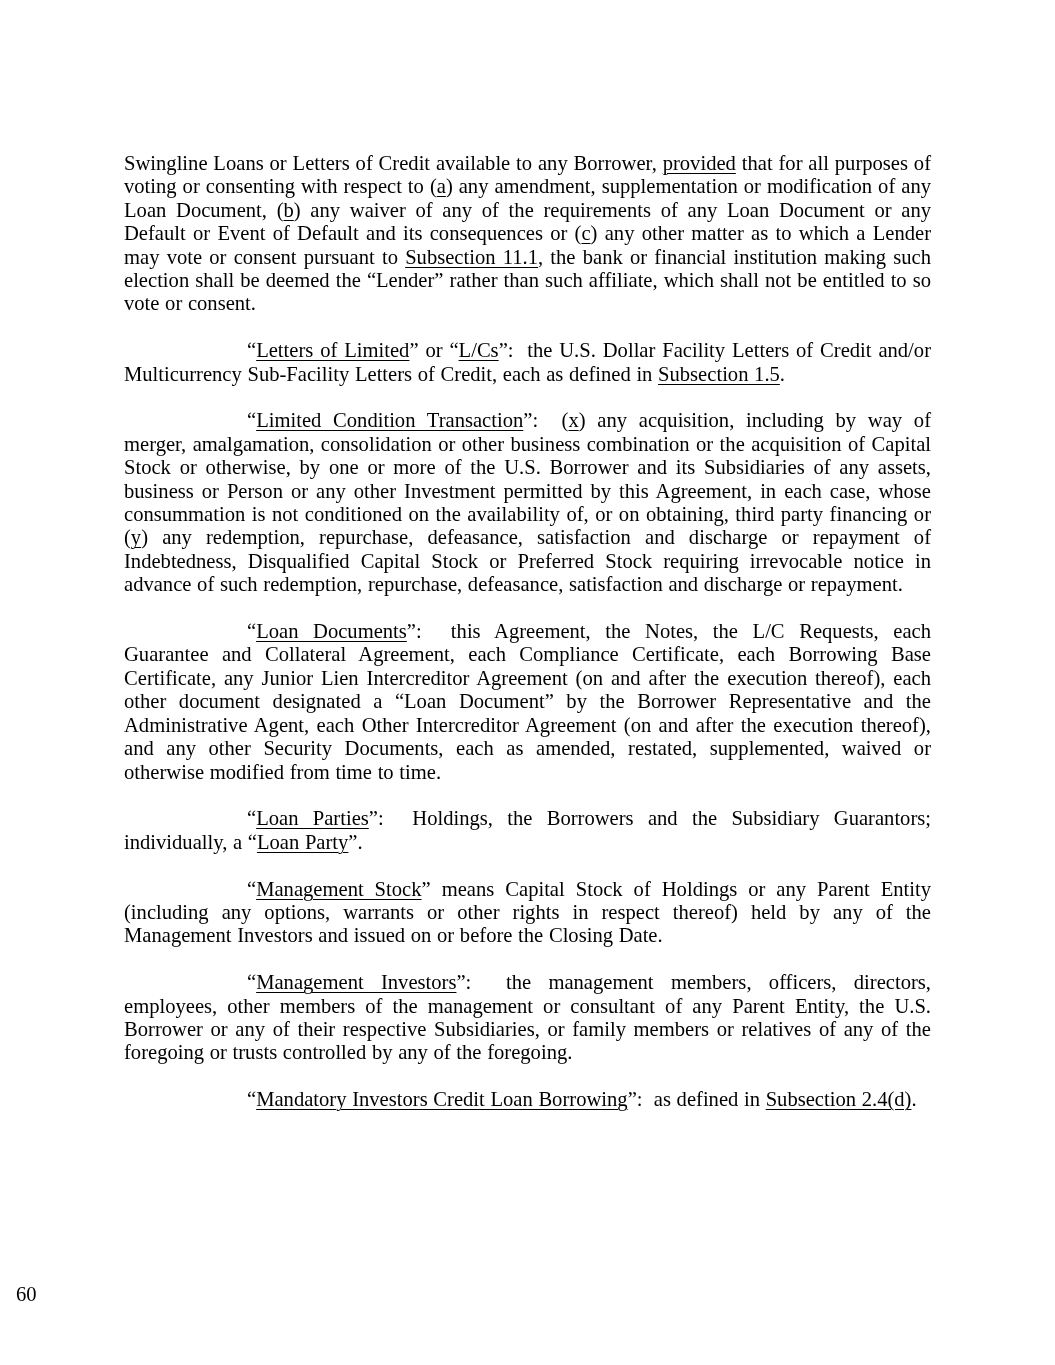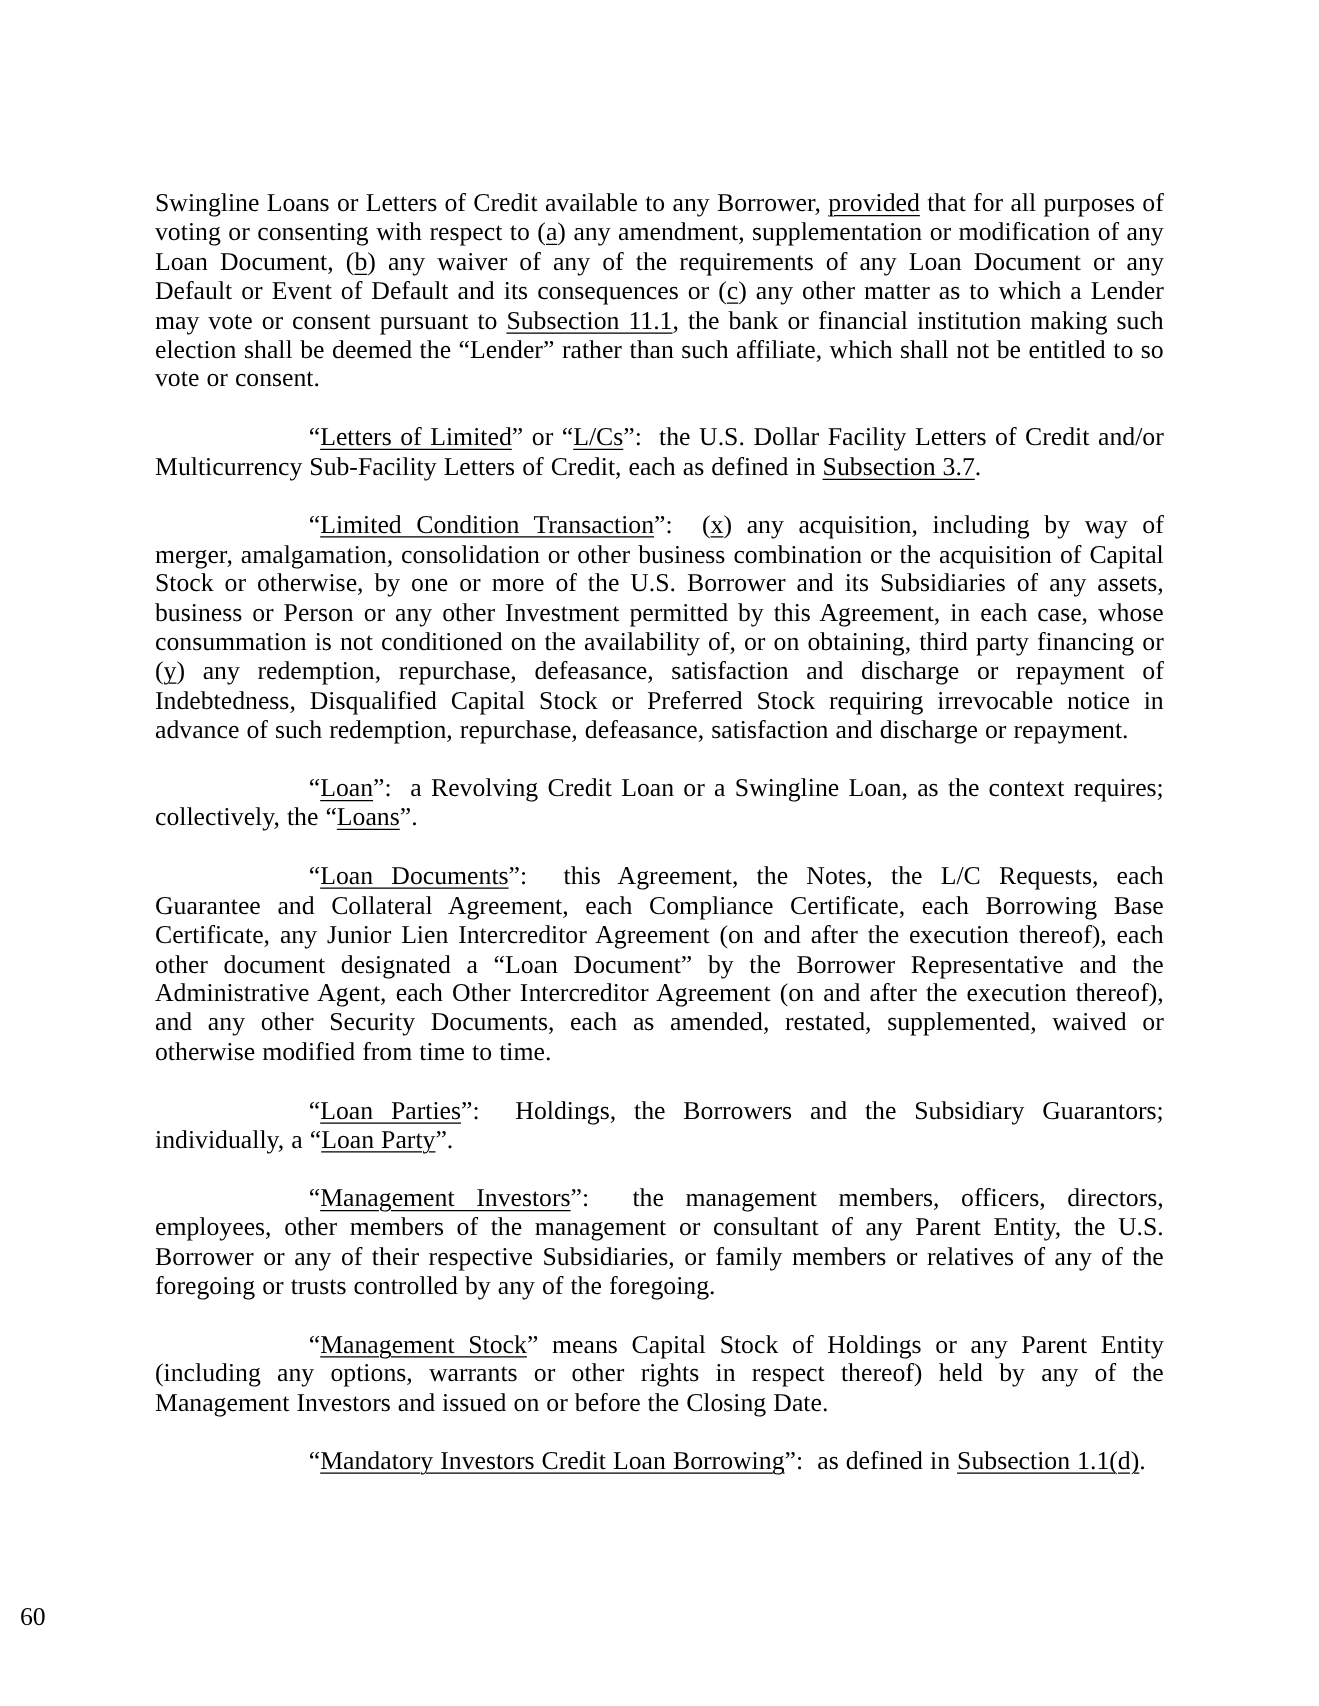--- a/index.html
+++ b/index.html
@@ -47,23 +47,22 @@
     text-align: left;
     line-height: 23.4px;
   }
 </style>
 </head>
 <body>
 
 <div class="page">
   <div class="doc-body">
     <p class="para"><span>Swingline Loans or Letters of Credit available to any Borrower, </span><u>provided</u><span> that for all purposes of voting or consenting with respect to (</span><u>a</u><span>) any amendment, supplementation or modification of any Loan Document, (</span><u>b</u><span>) any waiver of any of the requirements of any Loan Document or any Default or Event of Default and its consequences or (</span><u>c</u><span>) any other matter as to which a Lender may vote or consent pursuant to </span><u>Subsection 11.1</u><span>, the bank or financial institution making such election shall be deemed the “Lender” rather than such affiliate, which shall not be entitled to so vote or consent.</span></p>
-    <p class="para indent"><span>“</span><u>Letters of Limited</u><span>” or “</span><u>L/Cs</u><span>”:&nbsp; the U.S. Dollar Facility Letters of Credit and/or Multicurrency Sub-Facility Letters of Credit, each as defined in </span><u>Subsection 3.7</u><span>.</span></p>
+    <p class="para indent"><span>“</span><u>Letters of Limited</u><span>” or “</span><u>L/Cs</u><span>”:&nbsp; the U.S. Dollar Facility Letters of Credit and/or Multicurrency Sub-Facility Letters of Credit, each as defined in </span><u>Subsection 1.5</u><span>.</span></p>
     <p class="para indent"><span>“</span><u>Limited Condition Transaction</u><span>”:&nbsp; (</span><u>x</u><span>) any acquisition, including by way of merger, amalgamation, consolidation or other business combination or the acquisition of Capital Stock or otherwise, by one or more of the U.S. Borrower and its Subsidiaries of any assets, business or Person or any other Investment permitted by this Agreement, in each case, whose consummation is not conditioned on the availability of, or on obtaining, third party financing or (</span><u>y</u><span>) any redemption, repurchase, defeasance, satisfaction and discharge or repayment of Indebtedness, Disqualified Capital Stock or Preferred Stock requiring irrevocable notice in advance of such redemption, repurchase, defeasance, satisfaction and discharge or repayment.</span></p>
-    <p class="para indent"><span>“</span><u>Loan</u><span>”:&nbsp; a Revolving Credit Loan or a Swingline Loan, as the context requires; collectively, the “</span><u>Loans</u><span>”.</span></p>
     <p class="para indent"><span>“</span><u>Loan Documents</u><span>”:&nbsp; this Agreement, the Notes, the L/C Requests, each Guarantee and Collateral Agreement, each Compliance Certificate, each Borrowing Base Certificate, any Junior Lien Intercreditor Agreement (on and after the execution thereof), each other document designated a “Loan Document” by the Borrower Representative and the Administrative Agent, each Other Intercreditor Agreement (on and after the execution thereof), and any other Security Documents, each as amended, restated, supplemented, waived or otherwise modified from time to time.</span></p>
     <p class="para indent"><span>“</span><u>Loan Parties</u><span>”:&nbsp; Holdings, the Borrowers and the Subsidiary Guarantors; individually, a “</span><u>Loan Party</u><span>”.</span></p>
+    <p class="para indent"><span>“</span><u>Management Stock</u><span>” means Capital Stock of Holdings or any Parent Entity (including any options, warrants or other rights in respect thereof) held by any of the Management Investors and issued on or before the Closing Date.</span></p>
     <p class="para indent"><span>“</span><u>Management Investors</u><span>”:&nbsp; the management members, officers, directors, employees, other members of the management or consultant of any Parent Entity, the U.S. Borrower or any of their respective Subsidiaries, or family members or relatives of any of the foregoing or trusts controlled by any of the foregoing.</span></p>
-    <p class="para indent"><span>“</span><u>Management Stock</u><span>” means Capital Stock of Holdings or any Parent Entity (including any options, warrants or other rights in respect thereof) held by any of the Management Investors and issued on or before the Closing Date.</span></p>
-    <p class="para indent"><span>“</span><u>Mandatory Investors Credit Loan Borrowing</u><span>”:&nbsp; as defined in </span><u>Subsection 1.1(d)</u><span>.</span></p>
+    <p class="para indent"><span>“</span><u>Mandatory Investors Credit Loan Borrowing</u><span>”:&nbsp; as defined in </span><u>Subsection 2.4(d)</u><span>.</span></p>
   </div>
   <div class="page-number">60</div>
 </div>
 
 </body></html>

